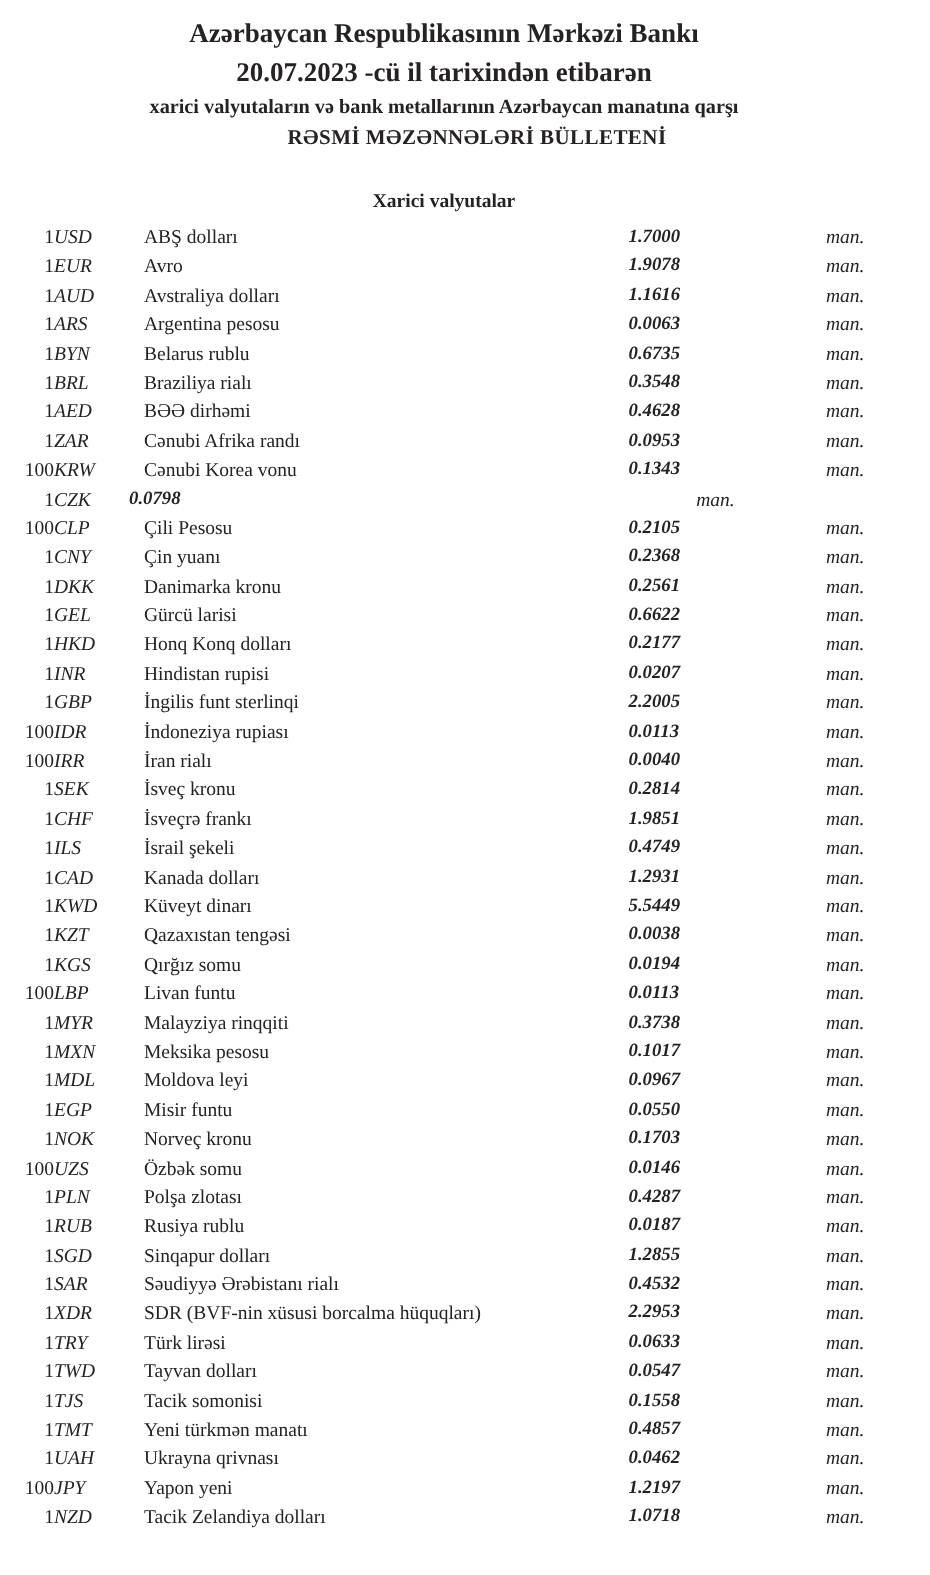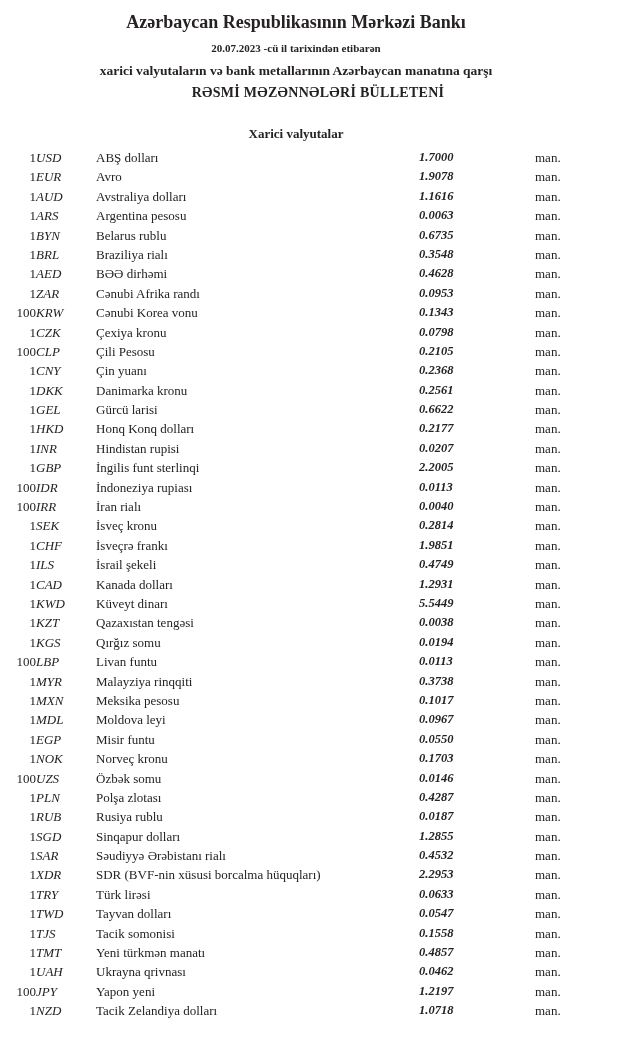--- a/index.html
+++ b/index.html
@@ -19,21 +19,21 @@
   .doc-header {
     padding-top: 11px;
     text-align: center;
   }
   .doc-title {
     font-size: 18px;
     font-weight: bold;
     line-height: 22px;
   }
   .doc-date-line {
-    font-size: 11px;
+    font-size: 18px;
     font-weight: bold;
     line-height: 16px;
     margin-top: 7px;
   }
   .doc-subtitle {
     font-size: 13.5px;
     font-weight: bold;
     line-height: 17px;
     margin-top: 6px;
   }
@@ -75,22 +75,23 @@
     overflow: hidden;
   }
   .cell-rate {
     text-align: left;
     padding-right: 9px;
     font-weight: bold;
     font-style: italic;
     font-size: 12.5px;
   }
   .cell-unit {
-    text-align: left;
+    text-align: center;
     padding-left: 6px;
+    font-style: italic;
   }
 </style>
 </head>
 <body>
 
 <div class="page">
 
   <div class="doc-header">
     <div class="doc-title">Azərbaycan Respublikasının Mərkəzi Bankı</div>
     <div class="doc-date-line">20.07.2023 -cü il tarixindən etibarən</div>
@@ -160,21 +161,20 @@
       <div class="rate-row">
         <span class="cell-qty">100</span>
         <span class="cell-code">KRW</span>
         <span class="cell-name">Cənubi Korea vonu</span>
         <span class="cell-rate">0.1343</span>
         <span class="cell-unit">man.</span>
       </div>
       <div class="rate-row">
         <span class="cell-qty">1</span>
         <span class="cell-code">CZK</span>
-        <span class="cell-name">Çexiya kronu</span>
         <span class="cell-rate">0.0798</span>
         <span class="cell-unit">man.</span>
       </div>
       <div class="rate-row">
         <span class="cell-qty">100</span>
         <span class="cell-code">CLP</span>
         <span class="cell-name">Çili Pesosu</span>
         <span class="cell-rate">0.2105</span>
         <span class="cell-unit">man.</span>
       </div>

